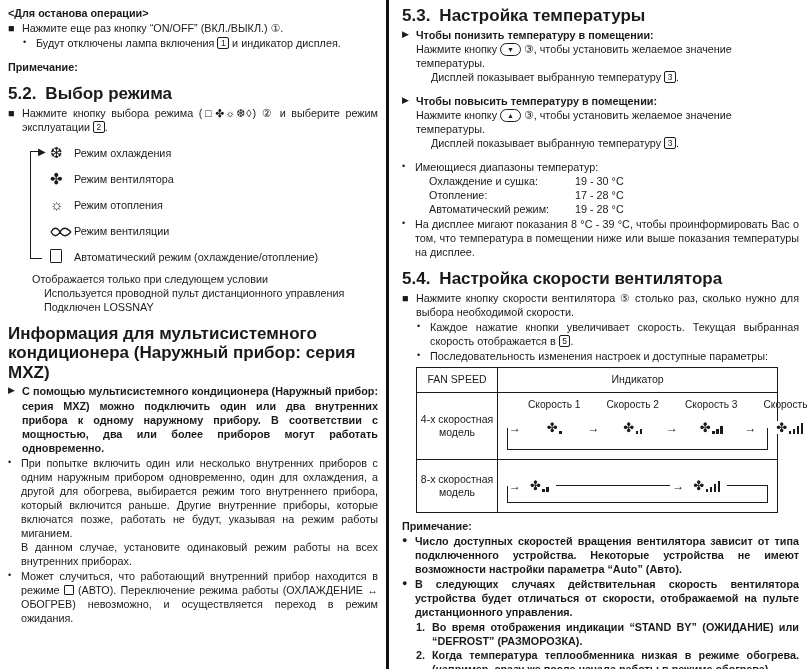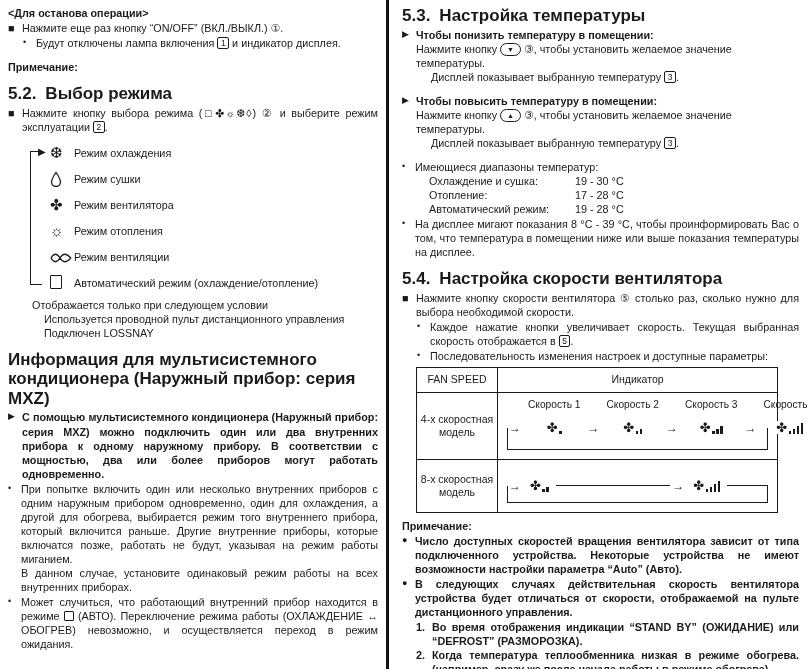--- a/index.html
+++ b/index.html
@@ -101,26 +101,20 @@
       <div class="tree-v"></div>
       <div class="tree-top"></div>
       <div class="tree-top-head">▶</div>
       <div class="tree-foot"></div>
 
       <div class="mode-row">
         <span class="mode-ic">❆</span>
         <span>Режим охлаждения</span>
       </div>
       <div class="mode-row">
-        <span class="mode-ic"><svg width="12" height="16" viewBox="0 0 12 16">
-              <path d="M6 1.5 C6 1.5 1.5 8 1.5 11 a4.5 4.5 0 0 0 9 0 C10.5 8 6 1.5 6 1.5 Z" fill="none" stroke="#1a1a1a" stroke-width="1.3"></path>
-            </svg></span>
-        <span>Режим сушки</span>
-      </div>
-      <div class="mode-row">
         <span class="mode-ic b">✤</span>
         <span>Режим вентилятора</span>
       </div>
       <div class="mode-row">
         <span class="mode-ic">☼</span>
         <span>Режим отопления</span>
       </div>
       <div class="mode-row">
         <span class="mode-ic"><svg width="22" height="12" viewBox="0 0 22 12">
               <path d="M1 6 C4 1 7 1 10 6 S16 11 21 6 M1 6 C4 11 7 11 10 6 S16 1 21 6" fill="none" stroke="#1a1a1a" stroke-width="1.3"></path>

